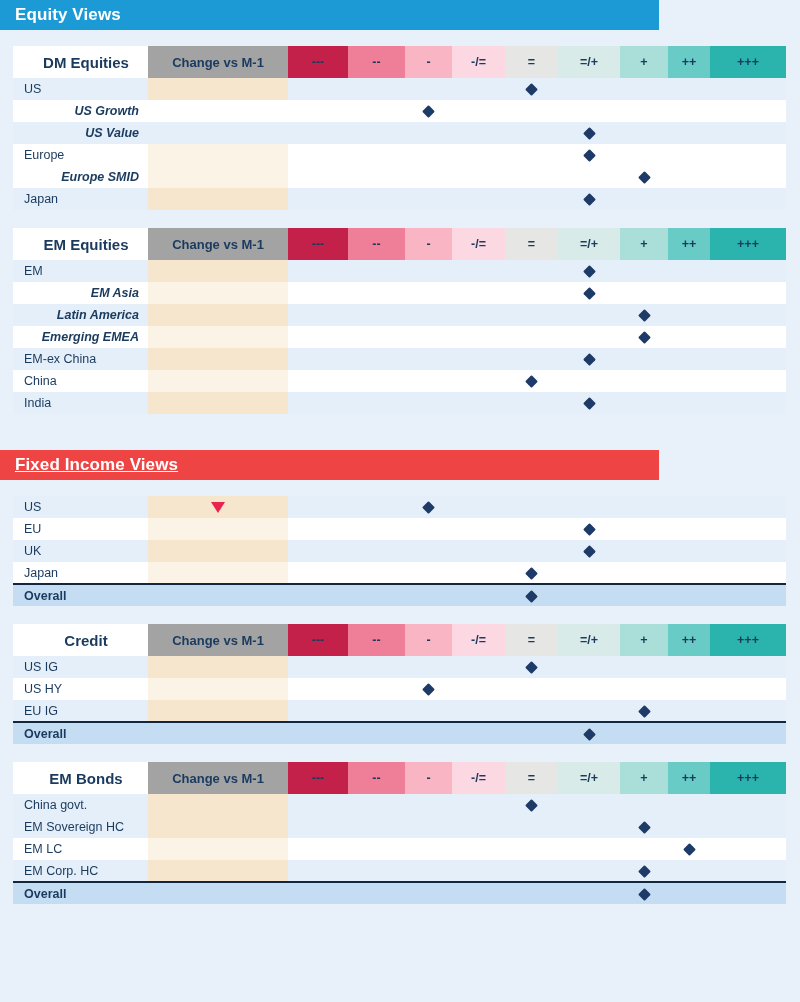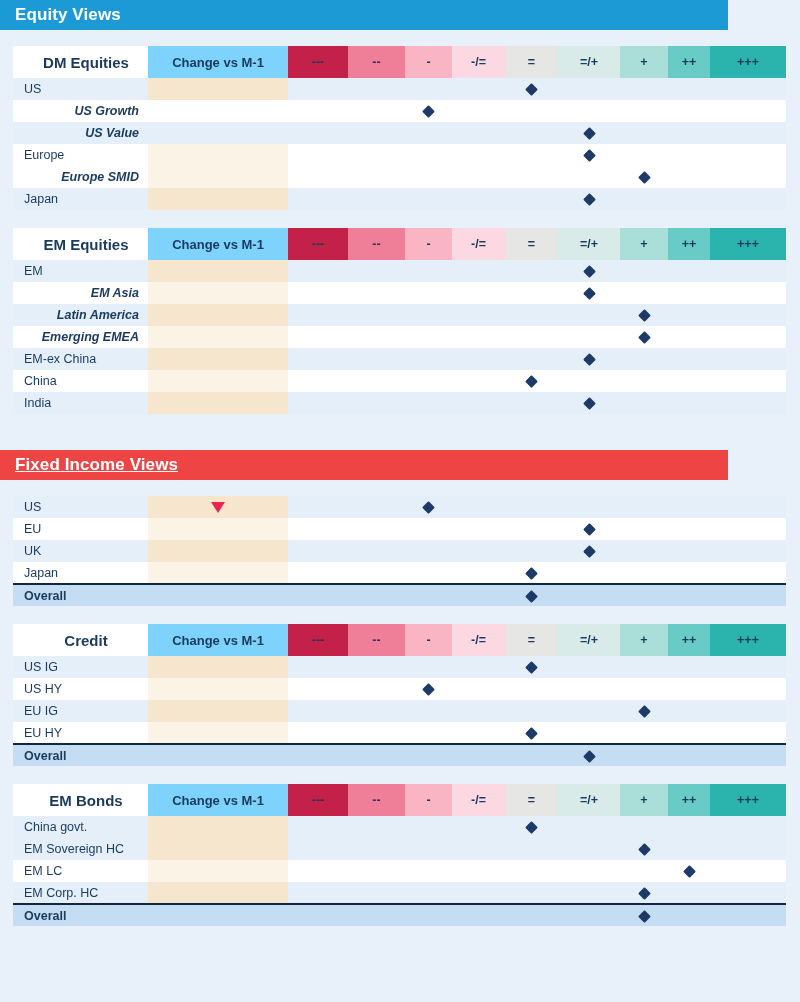--- a/index.html
+++ b/index.html
@@ -8,21 +8,21 @@
     height: 1002px;
     background: #e8f1f9;
     font-family: "Liberation Sans", sans-serif;
     overflow: hidden;
   }
   .page { position: relative; width: 800px; height: 1002px; background: #e8f1f9; }
 
   
   .section-banner {
     height: 30px;
-    width: 728px;
+    width: 659px;
     display: flex;
     align-items: center;
     padding-left: 15px;
     color: #ffffff;
     font-size: 17px;
     font-weight: bold;
     letter-spacing: 0.1px;
   }
   .banner-equity { background: #1b9ad6; }
   .banner-fi { background: #ef4444; text-decoration: underline; }
@@ -55,21 +55,21 @@
   
   tr.head-row { height: 32px; }
   tr.head-row td { text-align: center; font-size: 12.5px; font-weight: bold; color: #1a3a5e; vertical-align: middle; }
   td.head-title {
     background: #ffffff;
     text-align: right;
     padding-left: 11px !important;
     font-size: 15px !important;
     color: #1a3a5e;
   }
-  td.head-change { background: #7dd3fc; font-size: 13px !important; }
+  td.head-change { background: #a3a3a3; font-size: 13px !important; }
   td.h-mmm { background: #c4214a; color: #d8899f; }
   td.h-mm  { background: #ef7f99; color: #f8bccb; }
   td.h-m   { background: #f9b5c4; color: #fbd2dc; }
   td.h-mq  { background: #fcd9e2; color: #f9bfce; }
   td.h-eq  { background: #e6e6e4; color: #4a4a4a; }
   td.h-qp  { background: #d9ebe8; color: #1a3a5e; }
   td.h-p   { background: #a9ded9; color: #64c9c2; }
   td.h-pp  { background: #68cbc6; color: #13304f; }
   td.h-ppp { background: #2bb3ad; color: #13304f; }
 
@@ -509,33 +509,20 @@
           <td class="mark"></td>
           <td class="mark"></td>
           <td class="mark"></td>
           <td class="mark"></td>
           <td class="mark"></td>
           <td class="mark"></td>
           <td class="mark"><span class="diamond"></span></td>
           <td class="mark"></td>
           <td class="mark"></td>
         </tr>
-        <tr class="data-row band-white">
-          <td class="row-label">EU HY</td>
-          <td class="mark chg-tint"></td>
-          <td class="mark"></td>
-          <td class="mark"></td>
-          <td class="mark"></td>
-          <td class="mark"></td>
-          <td class="mark"><span class="diamond"></span></td>
-          <td class="mark"></td>
-          <td class="mark"></td>
-          <td class="mark"></td>
-          <td class="mark"></td>
-        </tr>
         <tr class="data-row overall band-blue">
           <td class="row-label">Overall</td>
           <td class="mark chg-plain"></td>
           <td class="mark"></td>
           <td class="mark"></td>
           <td class="mark"></td>
           <td class="mark"></td>
           <td class="mark"></td>
           <td class="mark"><span class="diamond"></span></td>
           <td class="mark"></td>

